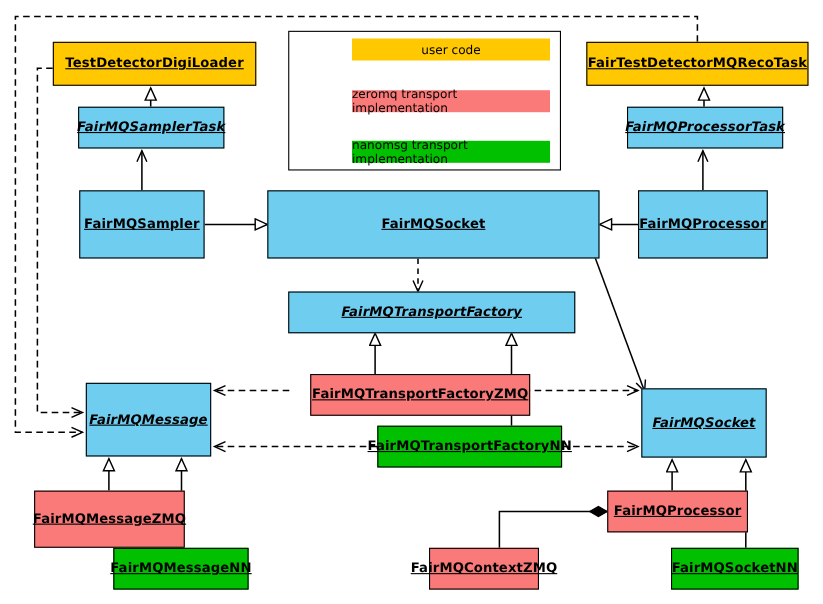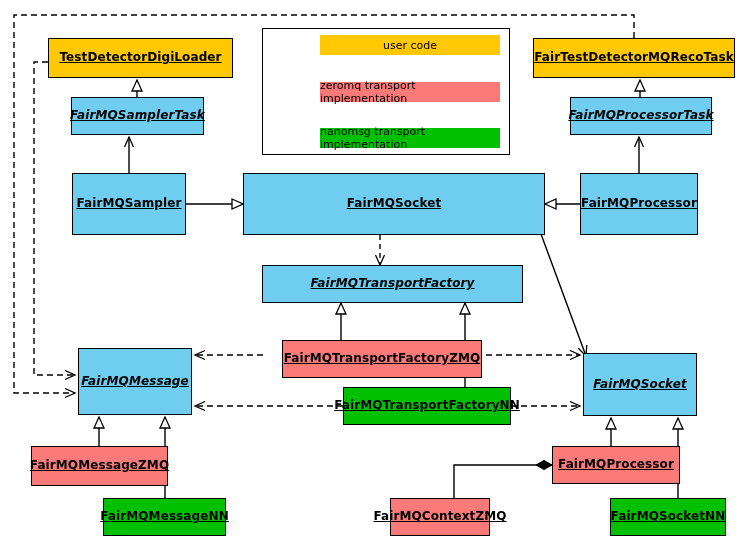--- a/index.html
+++ b/index.html
@@ -151,21 +151,21 @@
     </div>
   <div class="node nn" style="left:343px; top:387px; width:168px; height:38px;">
       <span>FairMQTransportFactoryNN</span>
     </div>
   <div class="node fw abstract" style="left:78px;  top:348px; width:114px; height:67px;">
       <span>FairMQMessage</span>
     </div>
   <div class="node fw abstract" style="left:583px; top:353px; width:114px; height:63px;">
       <span>FairMQSocket</span>
     </div>
-  <div class="node zmq" style="left:31px;  top:446px; width:137px; height:40px;">
+  <div class="node zmq" style="left:31px;  top:446px; width:137px; height:52px;">
       <span>FairMQMessageZMQ</span>
     </div>
   <div class="node nn" style="left:103px; top:498px; width:123px; height:38px;">
       <span>FairMQMessageNN</span>
     </div>
   <div class="node zmq" style="left:390px; top:498px; width:100px; height:38px;">
       <span>FairMQContextZMQ</span>
     </div>
   <div class="node zmq" style="left:552px; top:446px; width:128px; height:38px;">
       <span>FairMQProcessor</span>

